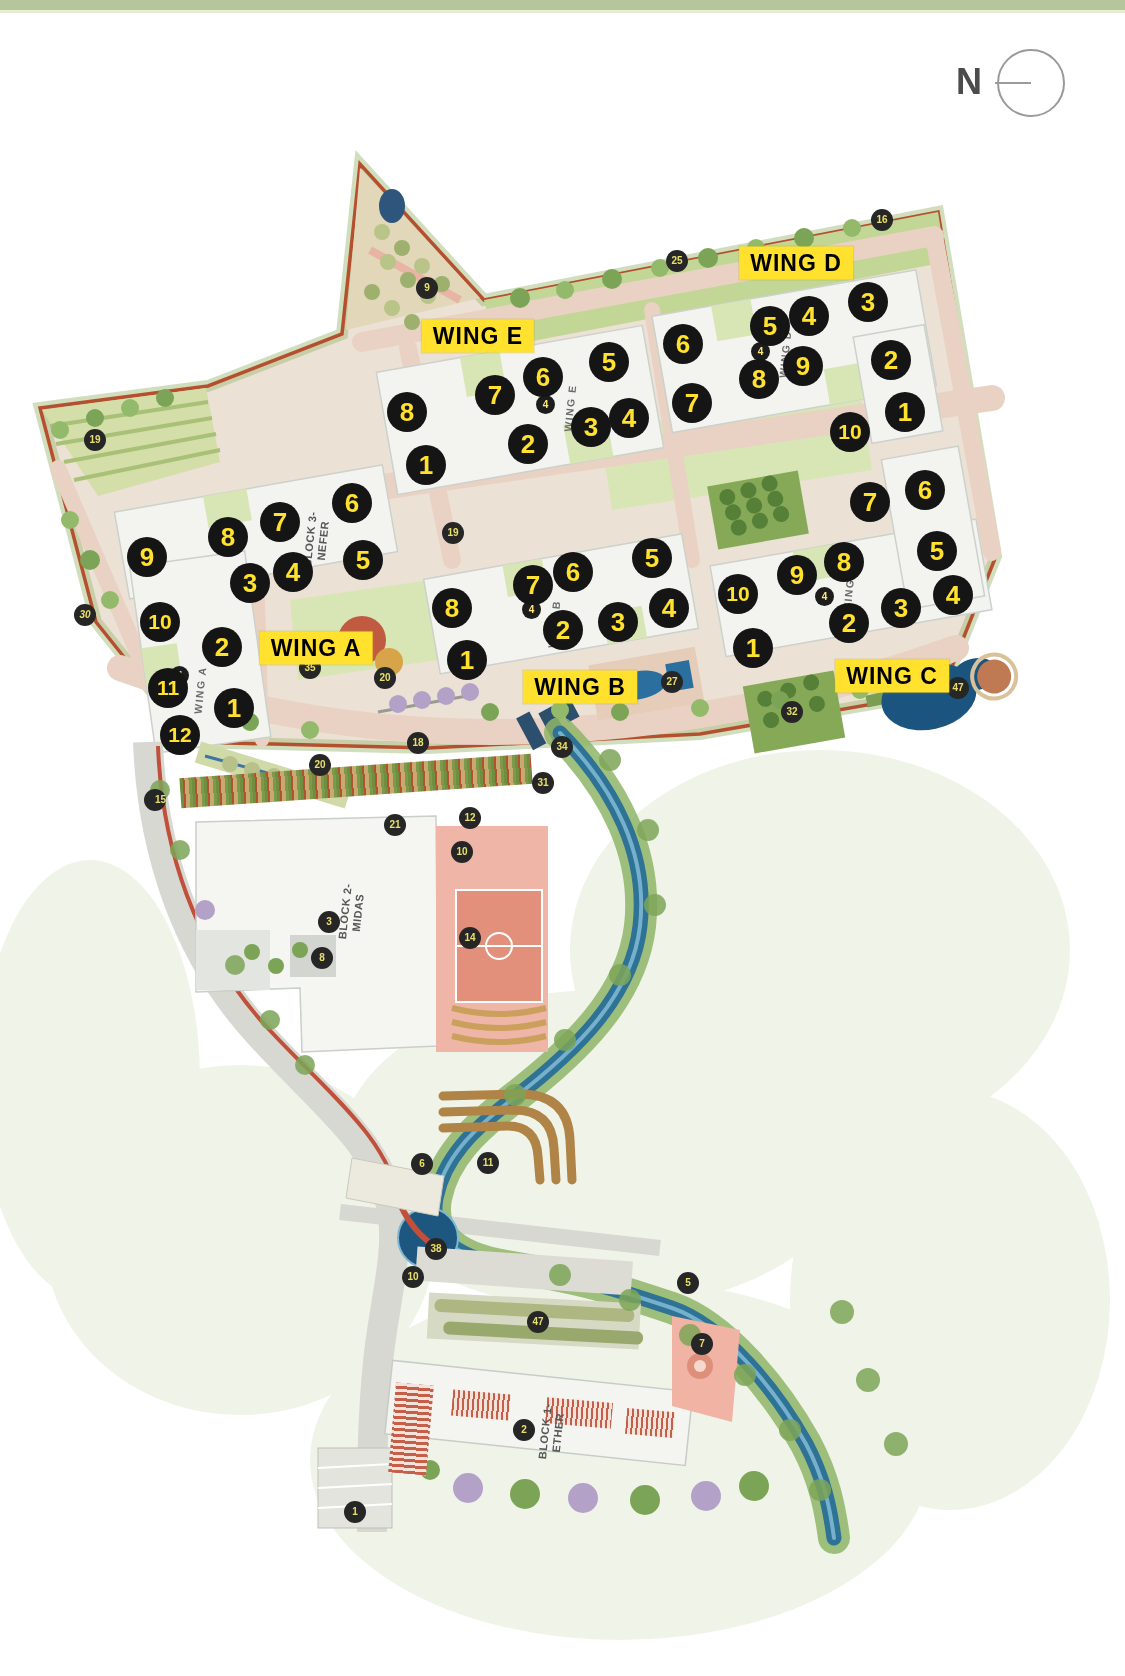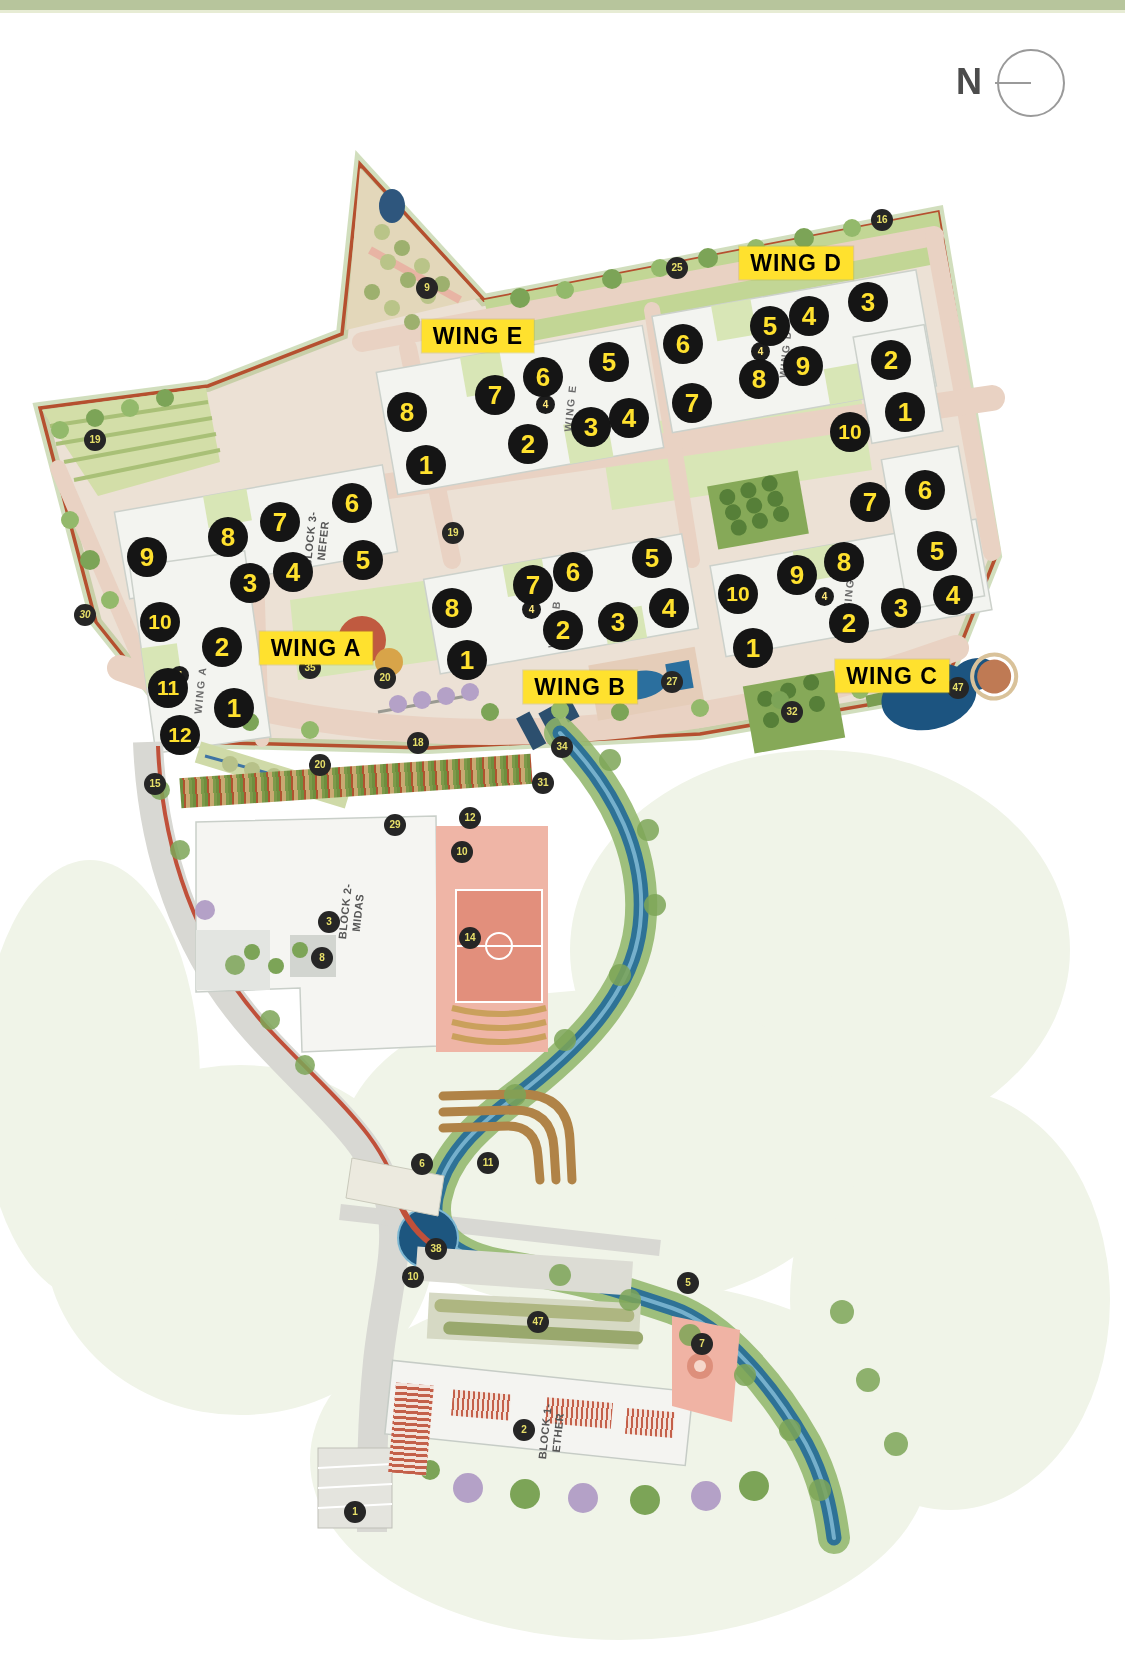--- a/index.html
+++ b/index.html
@@ -405,36 +405,36 @@
       <div class="unit" style="left: 495px; top: 395px;">7</div>
       <div class="unit" style="left: 407px; top: 412px;">8</div>
       <div class="mini" style="left: 546px; top: 405px;">4</div>
       <div class="tag" style="left: 570px; top: 408px;">WING E</div>
       <div class="wlabel" style="left: 478px; top: 336px;">WING E</div>
       <div class="btag" style="left: 317px; top: 540px;"><span>BLOCK 3-</span><br><span>NEFER</span></div>
       <div class="btag" style="left: 352px; top: 912px;"><span>BLOCK 2-</span><br><span>MIDAS</span></div>
       <div class="btag" style="left: 552px; top: 1432px;"><span>BLOCK 1-</span><br><span>ETHER</span></div>
       <div class="ref" style="left: 427px; top: 288px;">9</div>
       <div class="ref" style="left: 95px; top: 440px;">19</div>
-      <div class="ref" style="left: 677px; top: 268px;">25</div>
+      <div class="ref" style="left: 677px; top: 261px;">25</div>
       <div class="ref" style="left: 882px; top: 220px;">16</div>
       <div class="ref" style="left: 453px; top: 533px;">19</div>
       <div class="ref" style="left: 85px; top: 615px; font-style: italic;">30</div>
       <div class="ref" style="left: 310px; top: 668px;">35</div>
       <div class="ref" style="left: 385px; top: 678px;">20</div>
       <div class="ref" style="left: 320px; top: 765px;">20</div>
       <div class="ref" style="left: 958px; top: 688px;">47</div>
       <div class="ref" style="left: 792px; top: 712px;">32</div>
       <div class="ref" style="left: 672px; top: 682px;">27</div>
       <div class="ref" style="left: 562px; top: 747px;">34</div>
       <div class="ref" style="left: 418px; top: 743px;">18</div>
       <div class="ref" style="left: 543px; top: 783px;">31</div>
-      <div class="ref" style="left: 155px; top: 784px;">15</div>
+      <div class="ref" style="left: 155px; top: 800px; text-align: right;">15</div>
       <div class="ref" style="left: 470px; top: 818px;">12</div>
-      <div class="ref" style="left: 395px; top: 825px;">29</div>
+      <div class="ref" style="left: 395px; top: 825px;">21</div>
       <div class="ref" style="left: 462px; top: 852px;">10</div>
       <div class="ref" style="left: 329px; top: 922px;">3</div>
       <div class="ref" style="left: 322px; top: 958px;">8</div>
       <div class="ref" style="left: 470px; top: 938px;">14</div>
       <div class="ref" style="left: 422px; top: 1164px;">6</div>
       <div class="ref" style="left: 488px; top: 1163px;">11</div>
       <div class="ref" style="left: 436px; top: 1249px;">38</div>
       <div class="ref" style="left: 413px; top: 1277px;">10</div>
       <div class="ref" style="left: 538px; top: 1322px;">47</div>
       <div class="ref" style="left: 688px; top: 1283px;">5</div>

